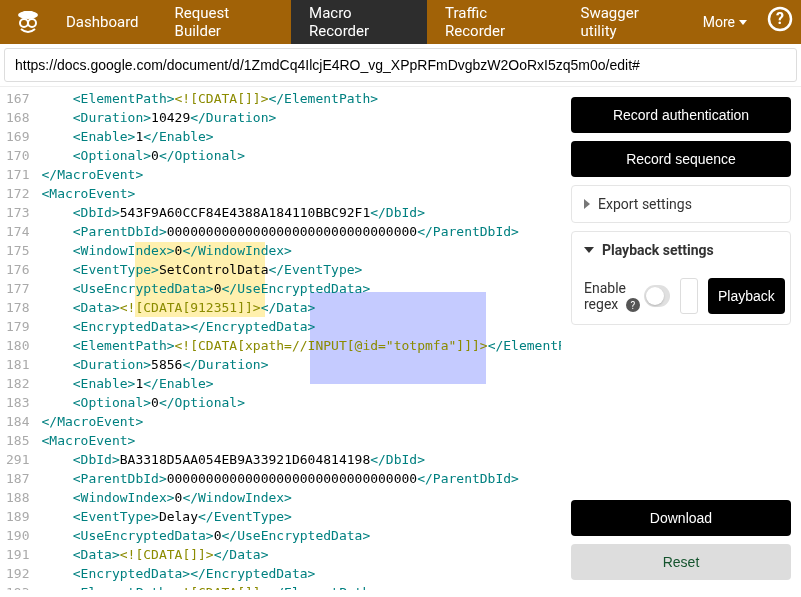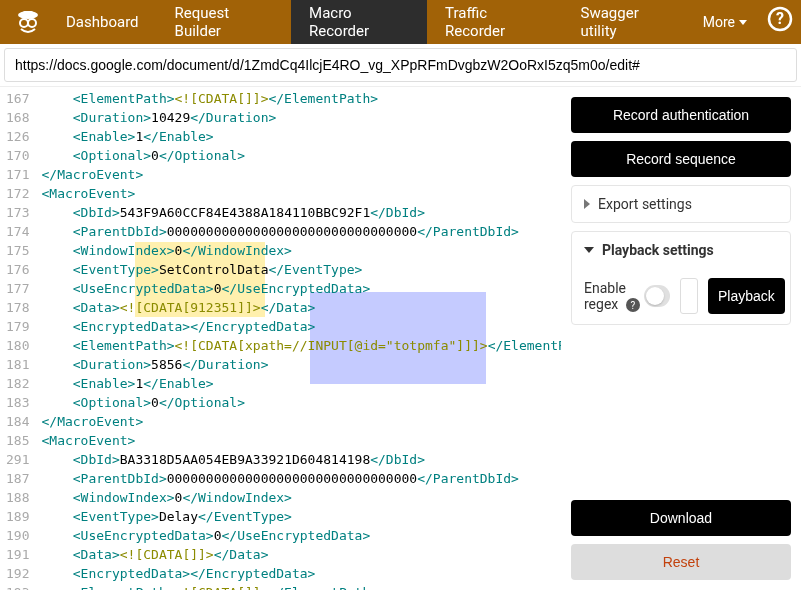--- a/index.html
+++ b/index.html
@@ -20,21 +20,21 @@
 .code { flex: 1; padding: 2px 0; line-height: 19px; white-space: pre; position: relative; }
 .code-line { height: 19px; padding-left: 4px; position: relative; }
 .t-tag { color: #008080; }
 .t-cdata { color: #8b8b00; }
 .t-text { color: #000; }
 .hl-yellow { position: absolute; background: rgba(255, 230, 120, 0.6); z-index: -1; }
 .hl-blue { position: absolute; background: rgba(150, 160, 255, 0.55); z-index: -1; }
 .sidebar { width: 240px; padding: 10px; display: flex; flex-direction: column; gap: 8px; }
 .btn { width: 100%; padding: 10px; border: none; border-radius: 4px; font-size: 14px; cursor: pointer; }
 .btn-dark { background: #000; color: #fff; }
-.btn-light { background: #ddd; color: #c2410c; }
+.btn-light { background: #ddd; color: #14532d; }
 .panel { border: 1px solid #e5e5e5; border-radius: 4px; }
 .panel-header { padding: 10px 12px; display: flex; align-items: center; gap: 8px; cursor: pointer; font-size: 14px; color: #333; }
 .panel-body { padding: 10px 12px; display: flex; flex-direction: row; gap: 10px; }
 .toggle-row { display: flex; align-items: center; justify-content: space-between; font-size: 14px; color: #333; }
 .toggle { width: 44px; height: 22px; background: #e0e0e0; border-radius: 11px; position: relative; cursor: pointer; }
 .toggle::after { content: ""; position: absolute; width: 18px; height: 18px; background: #fff; border-radius: 50%; top: 2px; left: 2px; box-shadow: 0 1px 2px rgba(0,0,0,0.2); }
 .regex-input { width: 100%; padding: 8px; border: 1px solid #ddd; border-radius: 3px; font-size: 13px; }
 .chevron { display: inline-block; width: 0; height: 0; }
 .chevron-right { border-top: 5px solid transparent; border-bottom: 5px solid transparent; border-left: 6px solid #777; }
 .chevron-down { border-left: 5px solid transparent; border-right: 5px solid transparent; border-top: 6px solid #333; }
@@ -78,21 +78,21 @@
   <input type="text" value="https://docs.google.com/document/d/1ZmdCq4IlcjE4RO_vg_XPpRFmDvgbzW2OoRxI5zq5m0o/edit#" style="">
 </div>
 
 <div class="main">
   <div class="editor">
     <div class="hl-yellow" style="left:135px; top:155px; width:130px; height:75px;"></div>
     <div class="hl-blue" style="left:310px; top:205px; width:176px; height:92px;"></div>
     <div class="gutter" id="gutter">
         <div>167</div>
         <div>168</div>
-        <div>126</div>
+        <div>169</div>
         <div>170</div>
         <div>171</div>
         <div>172</div>
         <div>173</div>
         <div>174</div>
         <div>175</div>
         <div>176</div>
         <div>177</div>
         <div>178</div>
         <div>179</div>

